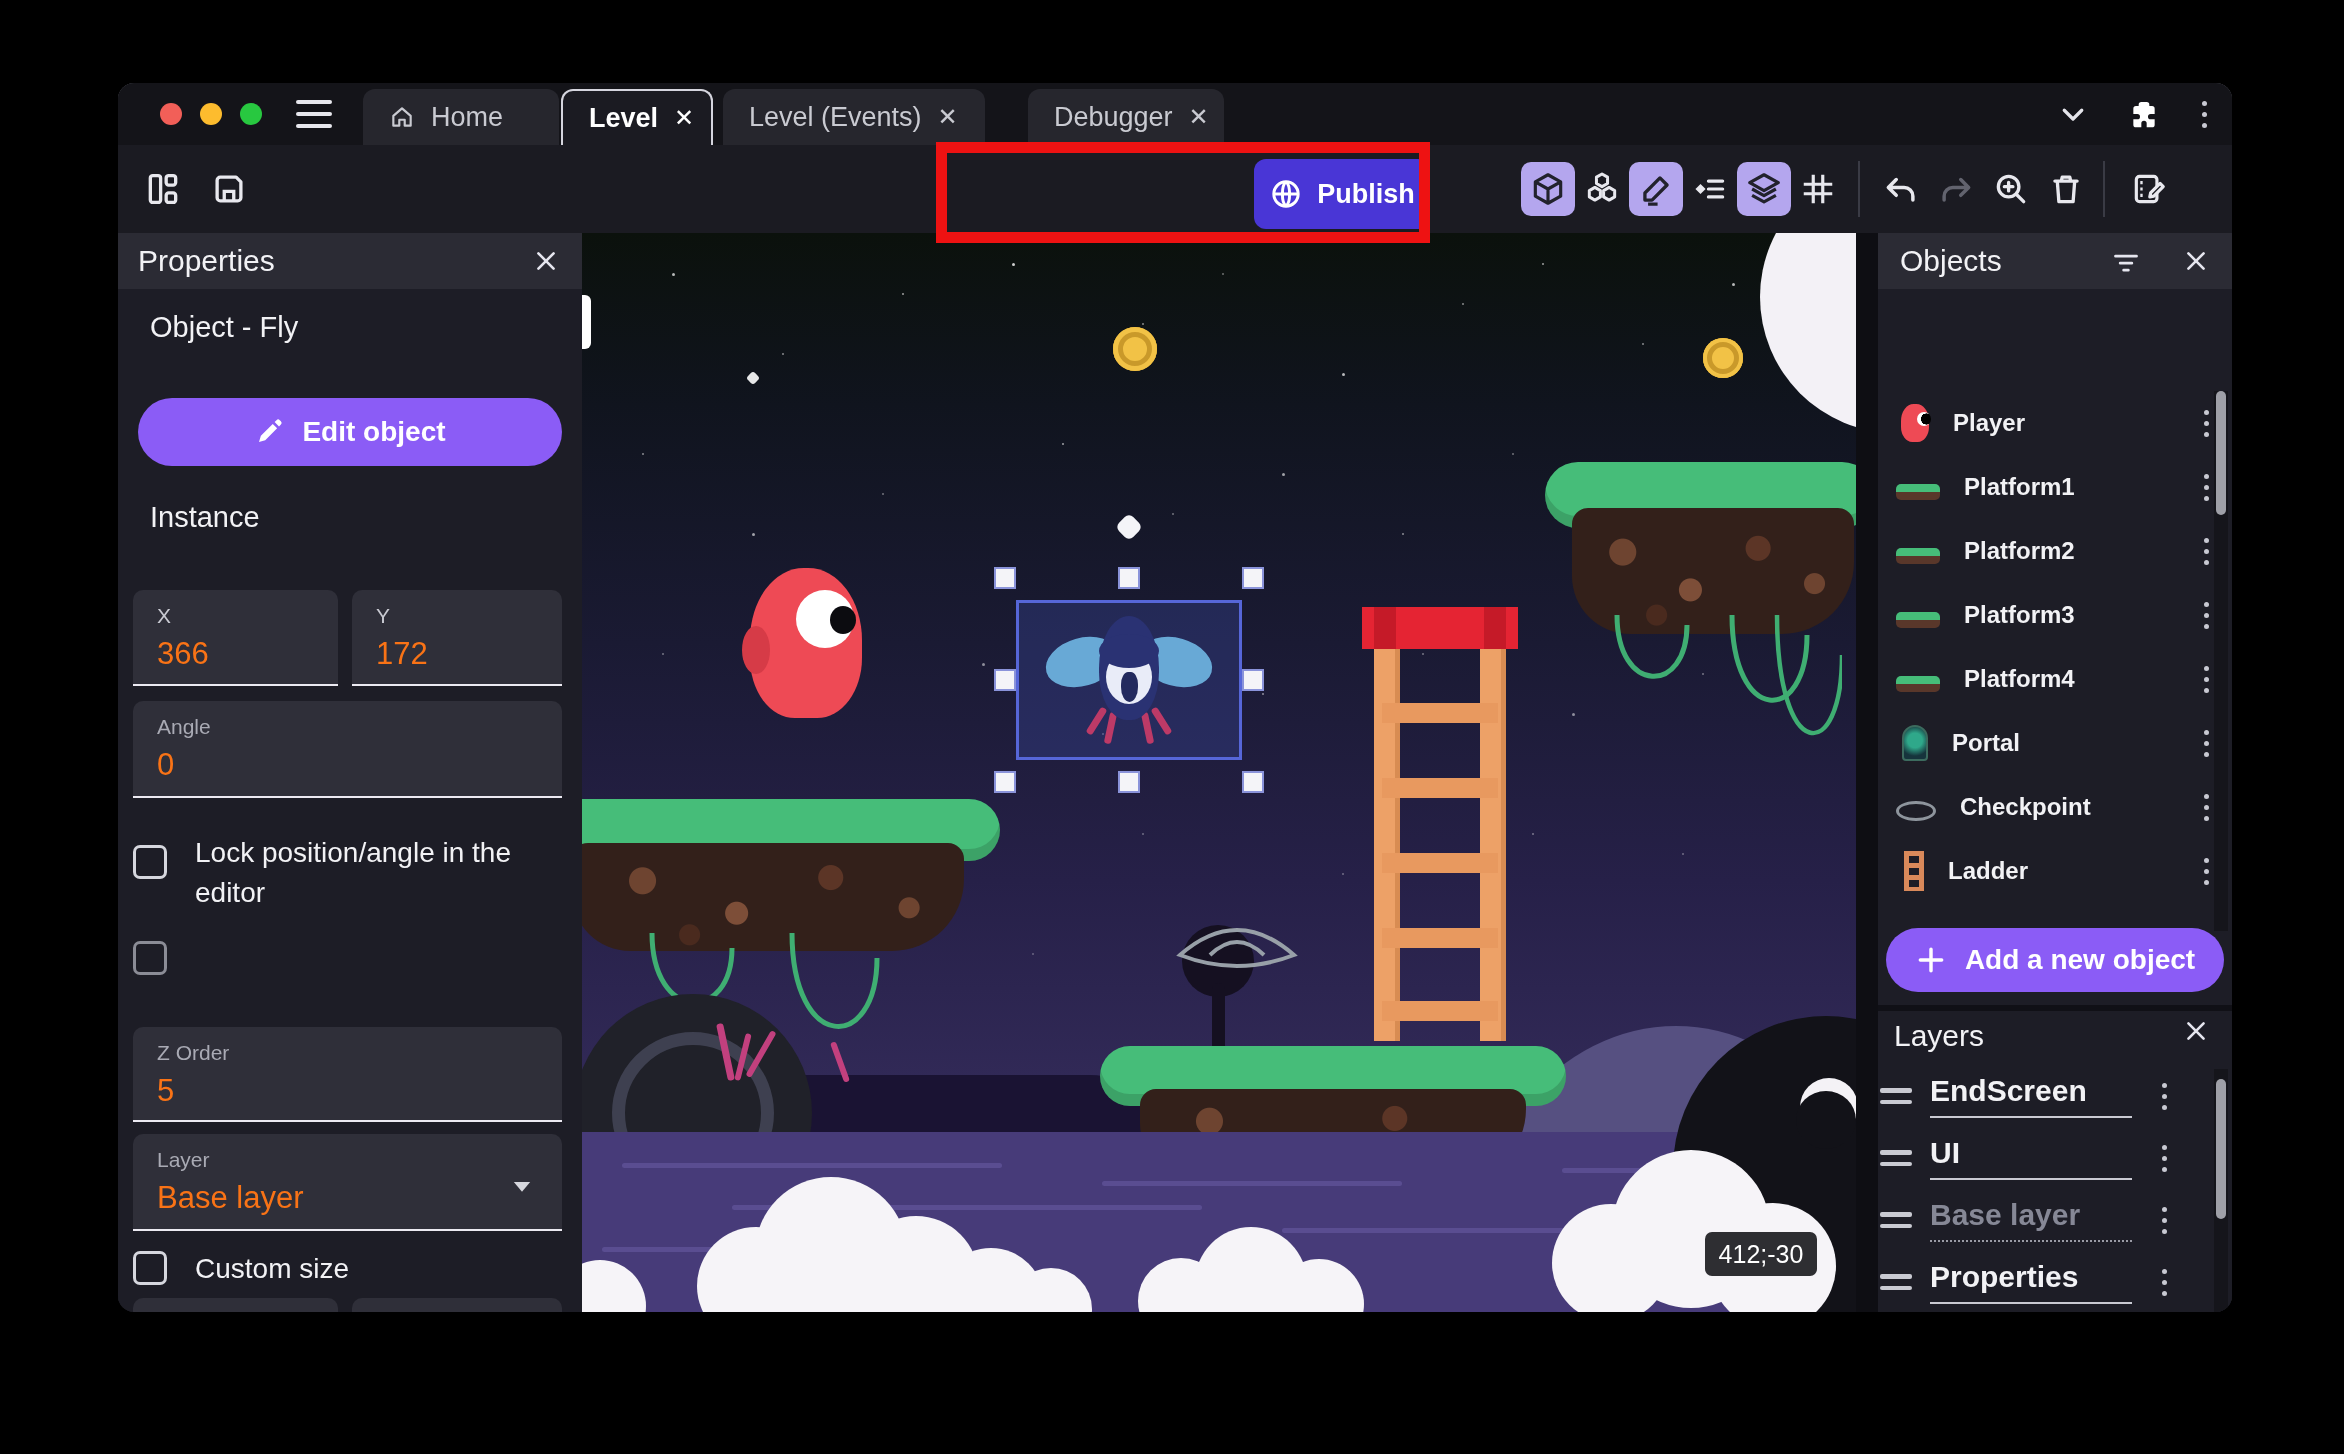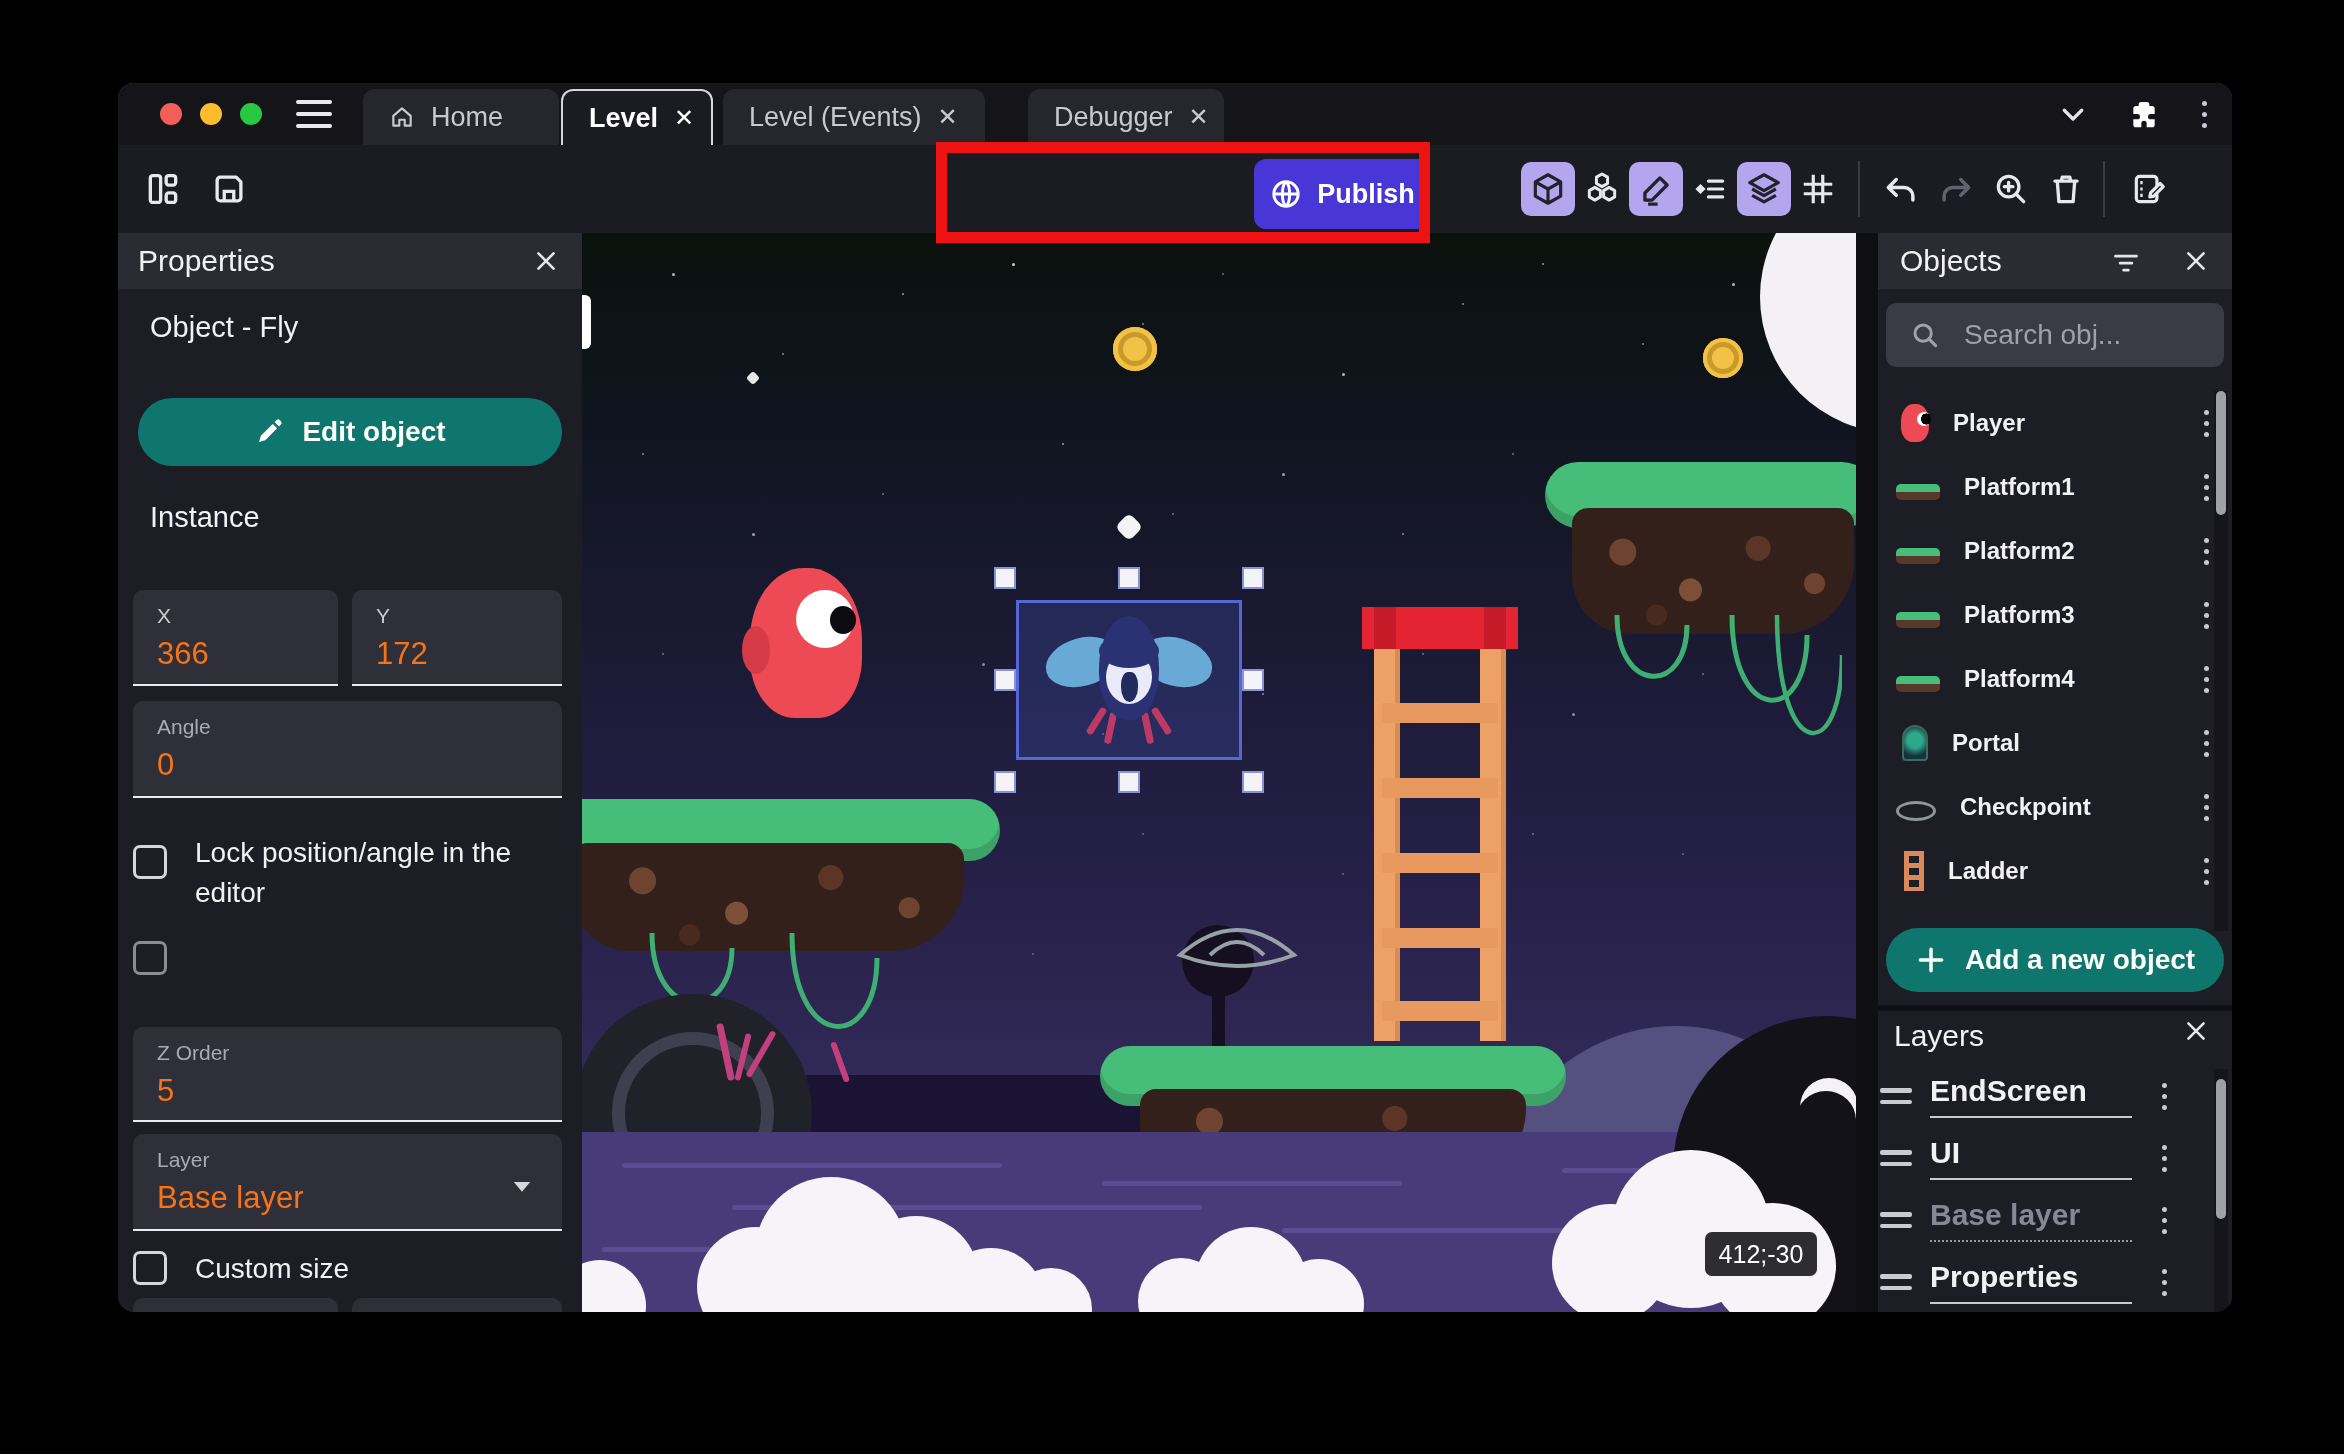--- a/index.html
+++ b/index.html
@@ -43,21 +43,21 @@
   .field{position:absolute;background:#2f2f39;border-radius:10px 10px 0 0;border-bottom:2.5px solid #eceaf2;padding:14px 0 0 24px;}
   .field .lab{font-size:21px;color:#c9cad2;}
   .field .val{display:block;background:transparent;border:none;outline:none;color:#f97316;font-size:31px;font-family:inherit;margin-top:8px;padding:0;width:85%;}
   .field .lab.dim{color:#a9aab4;}
   .chkbox{position:absolute;width:34px;height:34px;border:3px solid #d6d7de;border-radius:7px;cursor:pointer;}
   .chkbox.dim{border-color:#8b8c96;}
   .chklab{position:absolute;font-size:28px;line-height:40px;color:#f2f2f5;}
   .chklab.dim{color:#8e8f99;}
   .selcaret{position:absolute;color:#d6d7de;}
 
-  .bigbtn{position:absolute;background:#0f766e;border-radius:34px;display:flex;align-items:center;justify-content:center;gap:18px;color:#fff;font-size:28px;font-weight:700;cursor:pointer;}
+  .bigbtn{position:absolute;background:#8b5cf6;border-radius:34px;display:flex;align-items:center;justify-content:center;gap:18px;color:#fff;font-size:28px;font-weight:700;cursor:pointer;}
   .sliver{position:absolute;height:14px;background:#2f2f39;border-radius:10px 10px 0 0;bottom:0;}
 
   
   #gap{position:absolute;left:1738px;top:150px;width:22px;height:1079px;background:#0e0e13;}
   #rightcol{position:absolute;left:1760px;top:150px;width:354px;height:1079px;background:#1d1d26;color:#f2f2f5;}
   #searchbox{position:absolute;left:8px;top:70px;width:338px;height:64px;background:#3b3b45;border-radius:10px;display:flex;align-items:center;gap:22px;padding-left:24px;}
   #searchbox input{background:transparent;border:none;outline:none;font-size:28px;color:#dfe0e8;font-family:inherit;width:230px;}
   #searchbox input::placeholder{color:#9fa0ab;}
   .obj-row{position:absolute;left:0;width:354px;height:64px;display:flex;align-items:center;cursor:pointer;}
   .obj-row .thumb{width:38px;height:38px;margin-left:18px;position:relative;flex:none;}
@@ -466,27 +466,20 @@
       <svg class="abs" style="right:92px;top:16px" width="28" height="26" viewBox="0 0 24 20" stroke="#e6e6ef" stroke-width="2.4" fill="none">
           <path d="M3 5 H21 M7 11 H17 M10 17 H14" stroke-linecap="round"></path>
         </svg>
       <span class="closex">
         <svg width="26" height="26" viewBox="0 0 24 24" stroke="#e6e6ef" stroke-width="2.4" fill="none">
             <path d="M5 5 L19 19 M19 5 L5 19" stroke-linecap="round"></path>
           </svg>
       </span>
     </div>
 
-    <div id="searchbox">
-      <svg width="30" height="30" viewBox="0 0 24 24" fill="none" stroke="#9fa0ab" stroke-width="2.4">
-          <circle cx="10.5" cy="10.5" r="6.5"></circle>
-          <path d="M15.5 15.5 L20.5 20.5" stroke-linecap="round"></path>
-        </svg>
-      <input placeholder="Search obj..." style="">
-    </div>
 
     <div id="objects-list">
       <div class="obj-row" style="top: 158px;">
           <span class="thumb thumb-player"></span>
           <span class="obj-label">Player</span>
           <span class="kebab">
             <i></i>
             <i></i>
             <i></i>
           </span>

